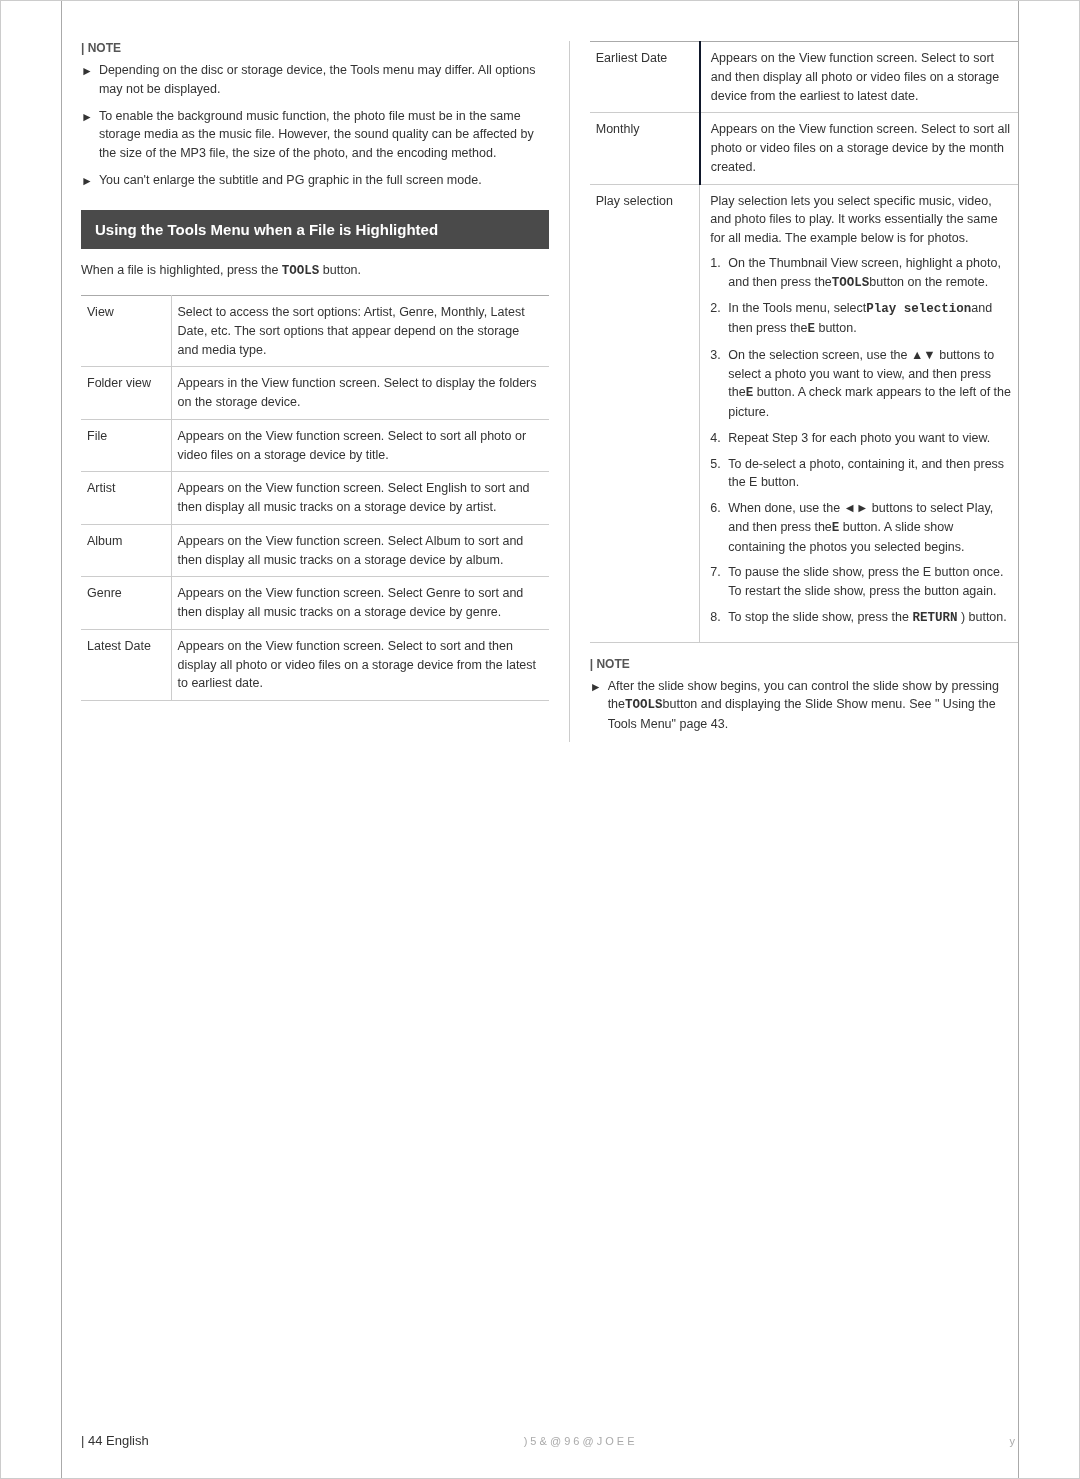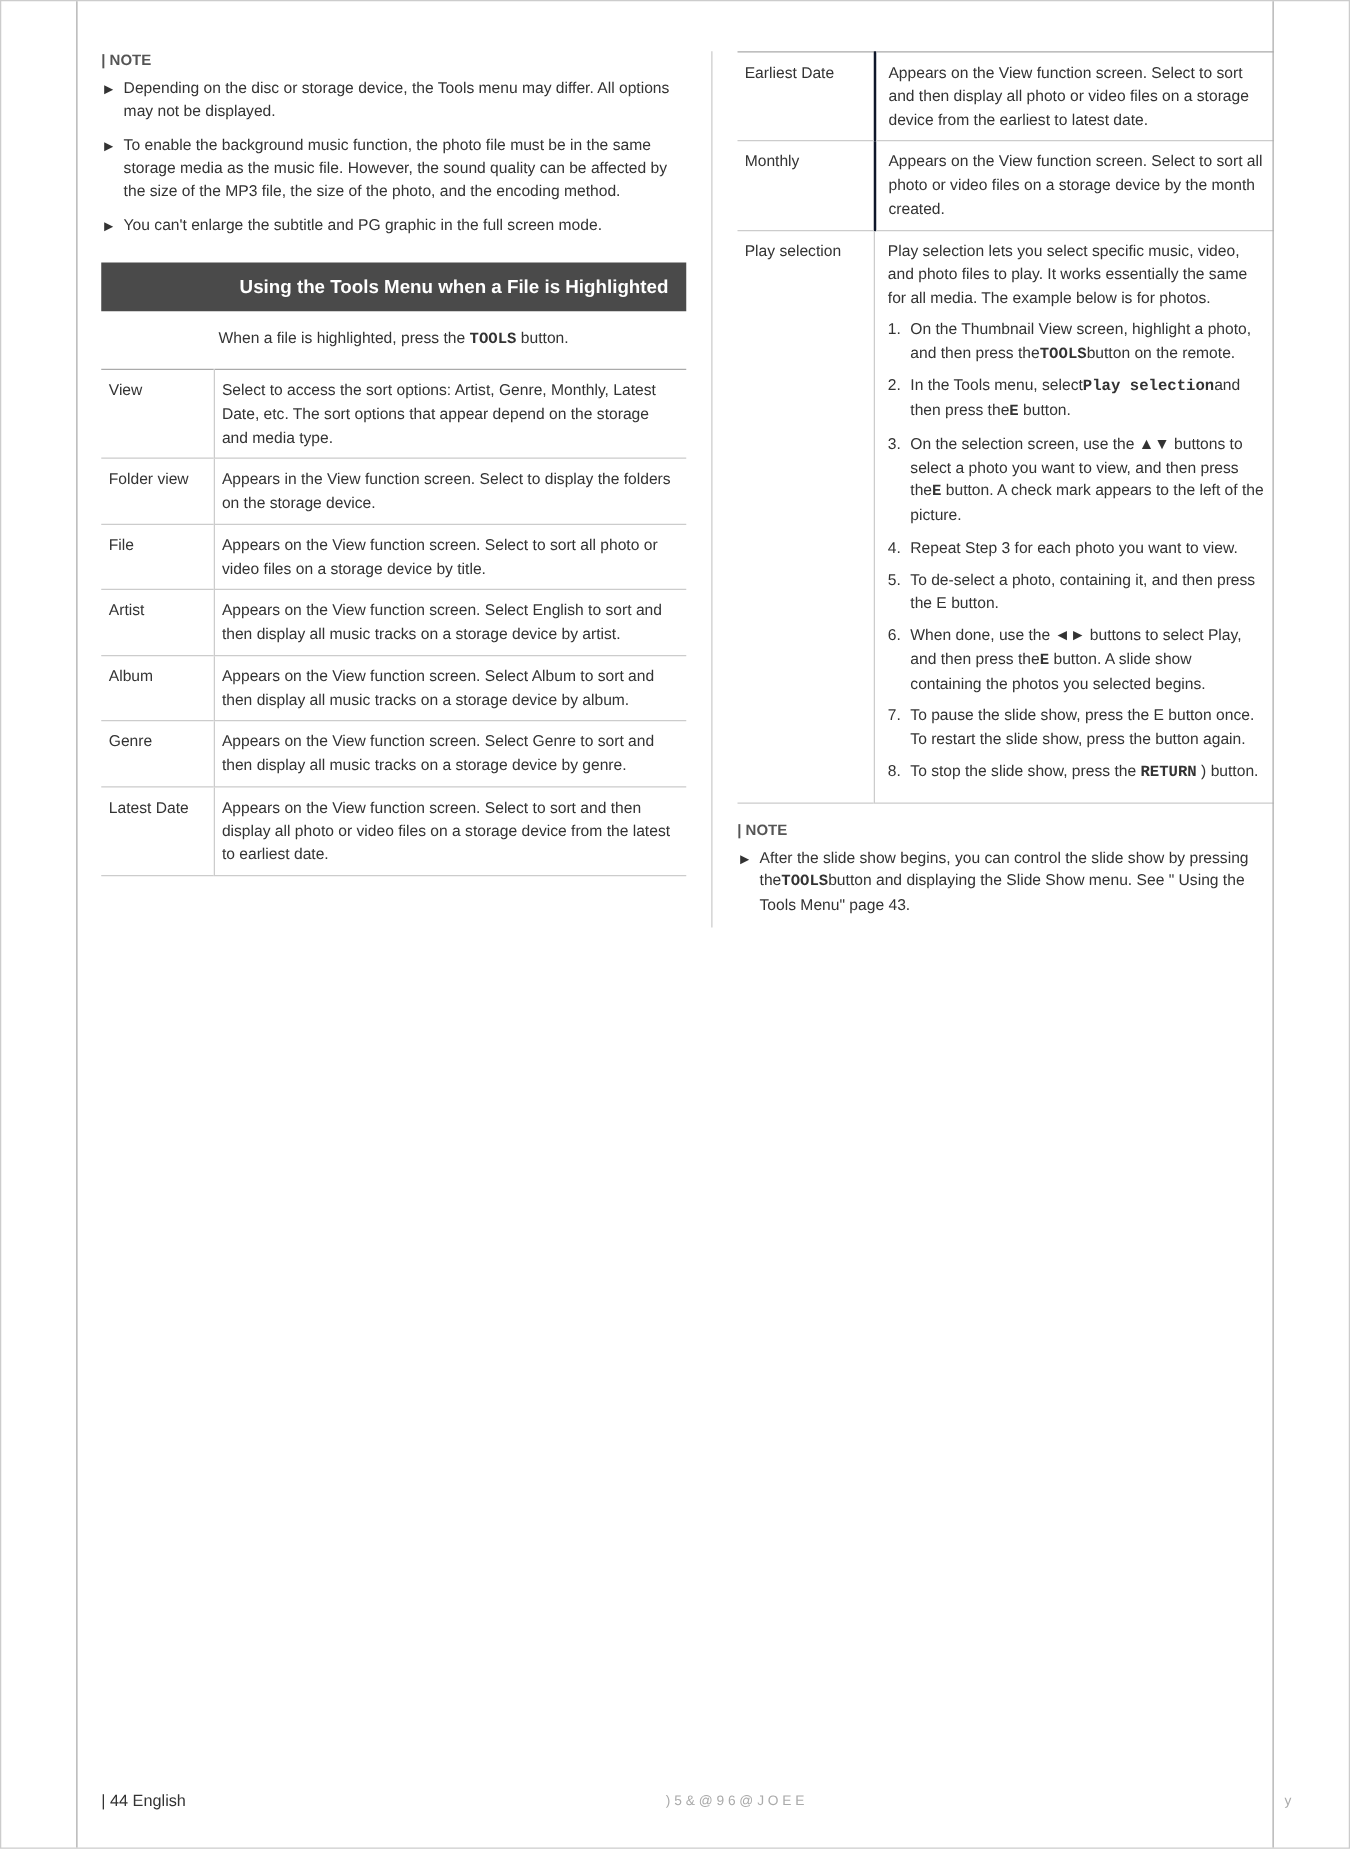--- a/index.html
+++ b/index.html
@@ -95,29 +95,27 @@
 
     .section-header {
       background: #4a4a4a;
       color: #fff;
       padding: 10px 14px;
       font-size: 15px;
       font-weight: bold;
       margin-top: 20px;
       margin-bottom: 12px;
       line-height: 1.3;
-      text-align: right;
     }
 
     .intro-text {
       font-size: 12.5px;
       color: #333;
       margin-bottom: 14px;
       line-height: 1.5;
-      text-align: center;
     }
 
     .tools-keyword {
       font-family: 'Courier New', monospace;
       font-weight: bold;
       font-size: 12.5px;
     }
 
     
     .menu-table {
@@ -210,21 +208,21 @@
     .note-block-right {
       margin-top: 14px;
       font-size: 12.5px;
       color: #333;
     }
 
     .page-footer {
       position: absolute;
       bottom: 30px;
       left: 80px;
-      right: 46px;
+      right: 64px;
       display: flex;
       align-items: center;
       justify-content: space-between;
     }
 
     .page-number {
       font-size: 13px;
       color: #333;
     }
 

